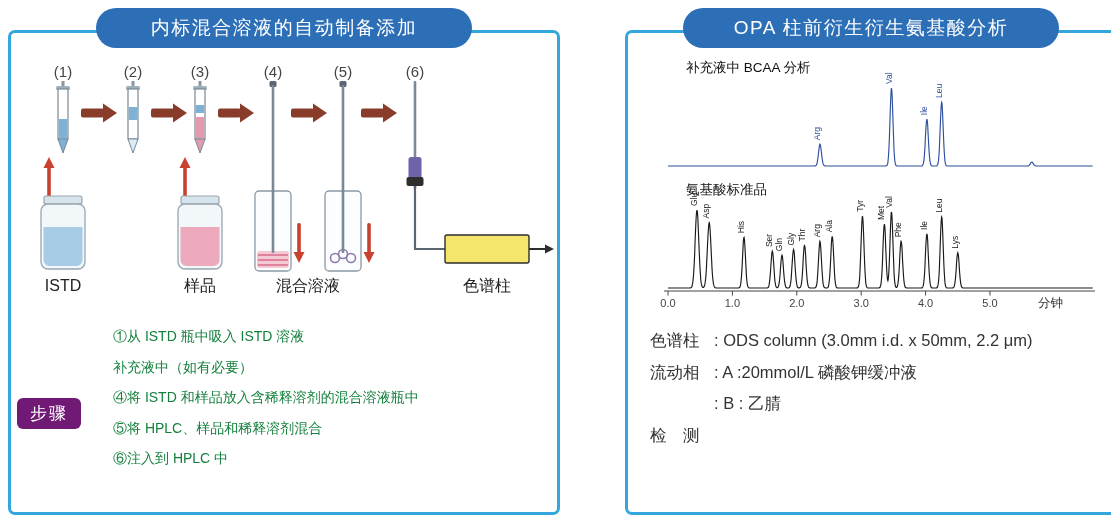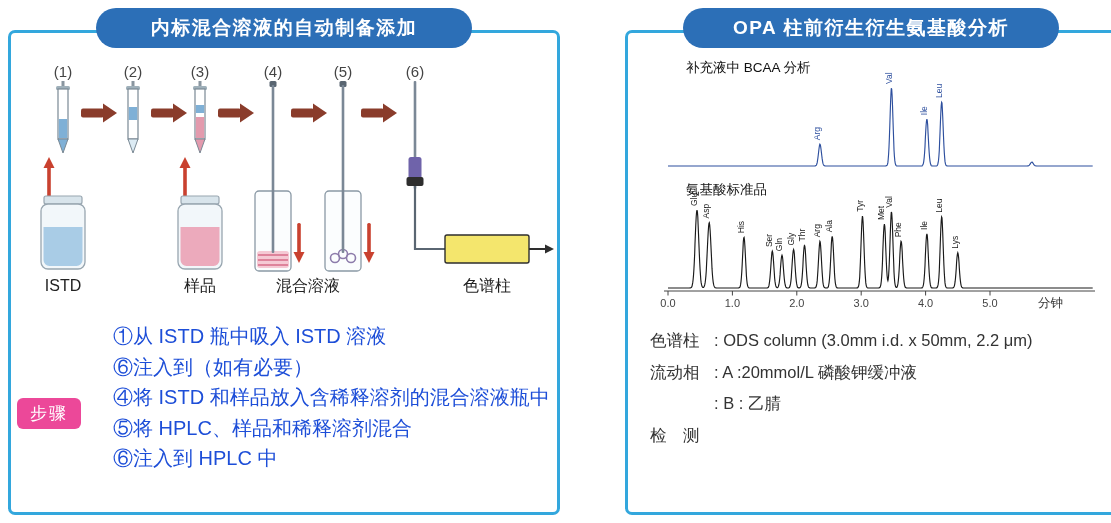--- a/index.html
+++ b/index.html
@@ -1,27 +1,27 @@
 <!DOCTYPE html>
 <html><head>
 <meta charset="utf-8">
 <style>
   *{margin:0;padding:0;box-sizing:border-box}
   html,body{width:1111px;height:523px;background:#fff;font-family:"Liberation Sans",sans-serif;position:relative;overflow:hidden}
   .panel{position:absolute;border:3px solid #33a7dd;border-radius:7px;background:#fff}
   .panel-left{left:8px;top:30px;width:552px;height:485px}
   .panel-right{left:625px;top:30px;width:492px;height:485px}
   .pill{position:absolute;top:-25px;left:50%;transform:translateX(-50%);background:#2c6fb7;color:#fff;
-        font-size:19px;font-weight:bold;letter-spacing:1.5px;padding:7px 30px;border-radius:20px;
+        font-size:19px;font-weight:normal;letter-spacing:1.5px;padding:7px 30px;border-radius:20px;
         white-space:nowrap;min-width:376px;text-align:center}
-  .badge{position:absolute;left:17px;top:398px;width:64px;height:31px;background:#ec4899;color:#fff;
+  .badge{position:absolute;left:17px;top:398px;width:64px;height:31px;background:#701a75;color:#fff;
          font-size:17px;border-radius:6px;display:flex;align-items:center;justify-content:center;letter-spacing:2px;z-index:5}
   .diagram{position:absolute;left:4px;top:24px;width:540px;height:245px}
   .steps{position:absolute;left:102px;top:288px}
-  .step-item{font-size:20px;line-height:30.5px;color:#1d4ed8}
+  .step-item{font-size:14px;line-height:30.5px;color:#15803d}
   .chrom{position:absolute;left:5px;top:26px;width:465px;height:255px}
   .conds{position:absolute;left:22px;top:292px}
   .cond-row{display:flex;font-size:16.5px;line-height:31.5px;color:#333}
   .cond-label{width:64px;flex:none}
   .cond-value{flex:1;white-space:nowrap}
   svg text{font-family:"Liberation Sans",sans-serif}
   .dg-num{font-size:15px;fill:#444}
   .dg-label{font-size:16px;fill:#222}
   .trace-title{font-size:13.5px;fill:#111}
   .peak-label{font-size:8.5px}
@@ -136,21 +136,21 @@
     <g>
       <rect x="430" y="178" width="84" height="28" rx="2" fill="#f4e66d" stroke="#2e2e2e" stroke-width="1.4"></rect>
       <line x1="514" y1="192" x2="531" y2="192" stroke="#2e2e2e" stroke-width="2"></line>
       <polygon points="530,187.5 539,192 530,196.5" fill="#2e2e2e"></polygon>
     </g>
     <text class="dg-label" x="472" y="234" text-anchor="middle">色谱柱</text>
   </svg>
 
   <div class="steps">
     <div class="step-item">①从 ISTD 瓶中吸入 ISTD 溶液</div>
-    <div class="step-item">⑥注入到（如有必要）</div>
+    <div class="step-item">补充液中（如有必要）</div>
     <div class="step-item">④将 ISTD 和样品放入含稀释溶剂的混合溶液瓶中</div>
     <div class="step-item">⑤将 HPLC、样品和稀释溶剂混合</div>
     <div class="step-item">⑥注入到 HPLC 中</div>
   </div>
 </div>
 
 <div class="badge">步骤</div>
 
 <div class="panel panel-right">
   <div class="pill">OPA 柱前衍生衍生氨基酸分析</div>

